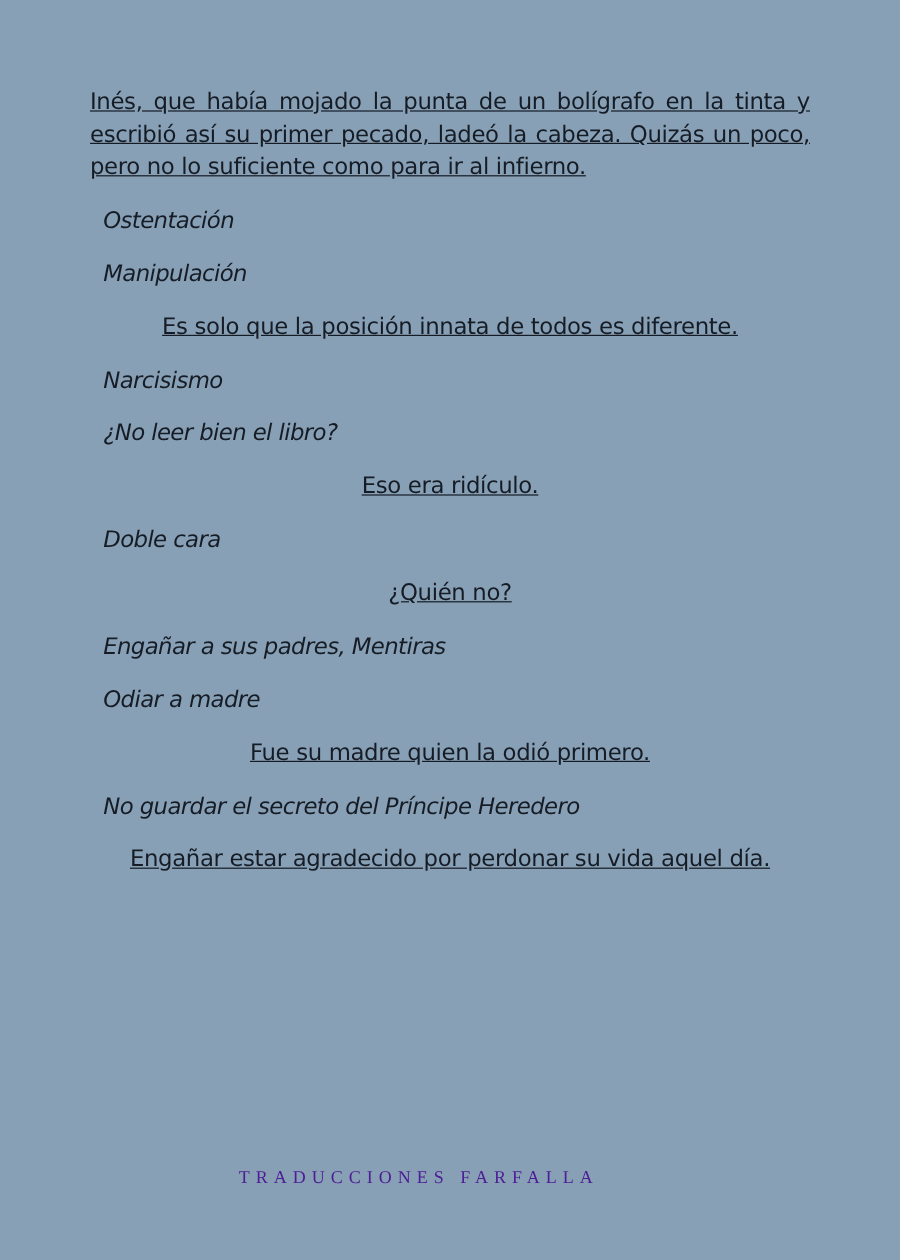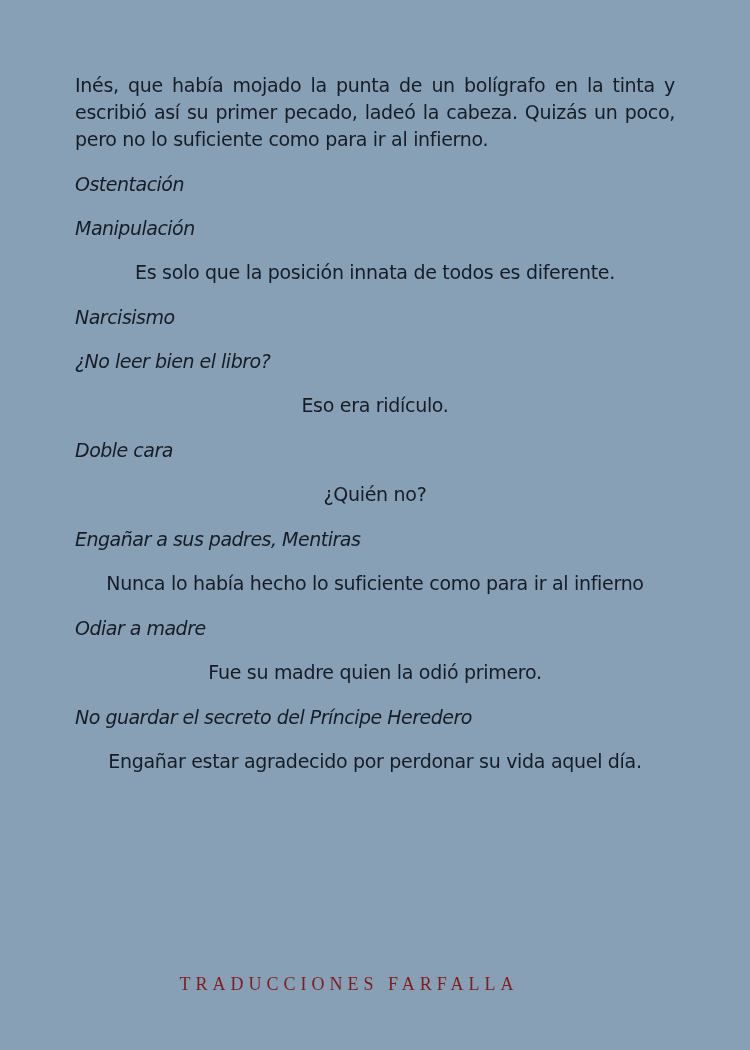--- a/index.html
+++ b/index.html
@@ -21,39 +21,40 @@
       top: 72px;
       width: 600px;
     }
     .para {
       font-size: 19px;
       line-height: 27px;
       margin: 0 0 18px 0;
       text-align: justify;
       letter-spacing: -0.3px;
       font-weight: 400;
+      text-decoration: underline;
     }
     .para.left { text-align: center; }
     .heading {
       font-size: 19px;
       line-height: 27px;
-      margin: 0 0 17px 0;
+      margin: 0 0 17px 11px;
       font-style: italic;
       letter-spacing: -0.5px;
     }
     .footer {
       position: absolute;
       left: 0;
       width: 698px;
       top: 974px;
       text-align: center;
       font-family: "Liberation Serif", "DejaVu Serif", serif;
-      font-size: 18px;
+      font-size: 15px;
       letter-spacing: 5px;
-      color: #7f1d1d;
+      color: #4c1d95;
     }
   </style>
 </head>
 <body>
 
 <div class="page">
   <p class="para">Inés, que había mojado la punta de un bolígrafo en la tinta y escribió así su primer pecado, ladeó la cabeza. Quizás un poco, pero no lo suficiente como para ir al infierno.</p>
 
   <p class="heading">Ostentación</p>
 
@@ -62,21 +63,20 @@
 
   <p class="heading">Narcisismo</p>
 
   <p class="heading">¿No leer bien el libro?</p>
   <p class="para left">Eso era ridículo.</p>
 
   <p class="heading">Doble cara</p>
   <p class="para left">¿Quién no?</p>
 
   <p class="heading">Engañar a sus padres, Mentiras</p>
-  <p class="para left">Nunca lo había hecho lo suficiente como para ir al infierno</p>
 
   <p class="heading">Odiar a madre</p>
   <p class="para left">Fue su madre quien la odió primero.</p>
 
   <p class="heading">No guardar el secreto del Príncipe Heredero</p>
   <p class="para left">Engañar estar agradecido por perdonar su vida aquel día.</p>
 </div>
 
 <div class="footer">TRADUCCIONES FARFALLA</div>
 

